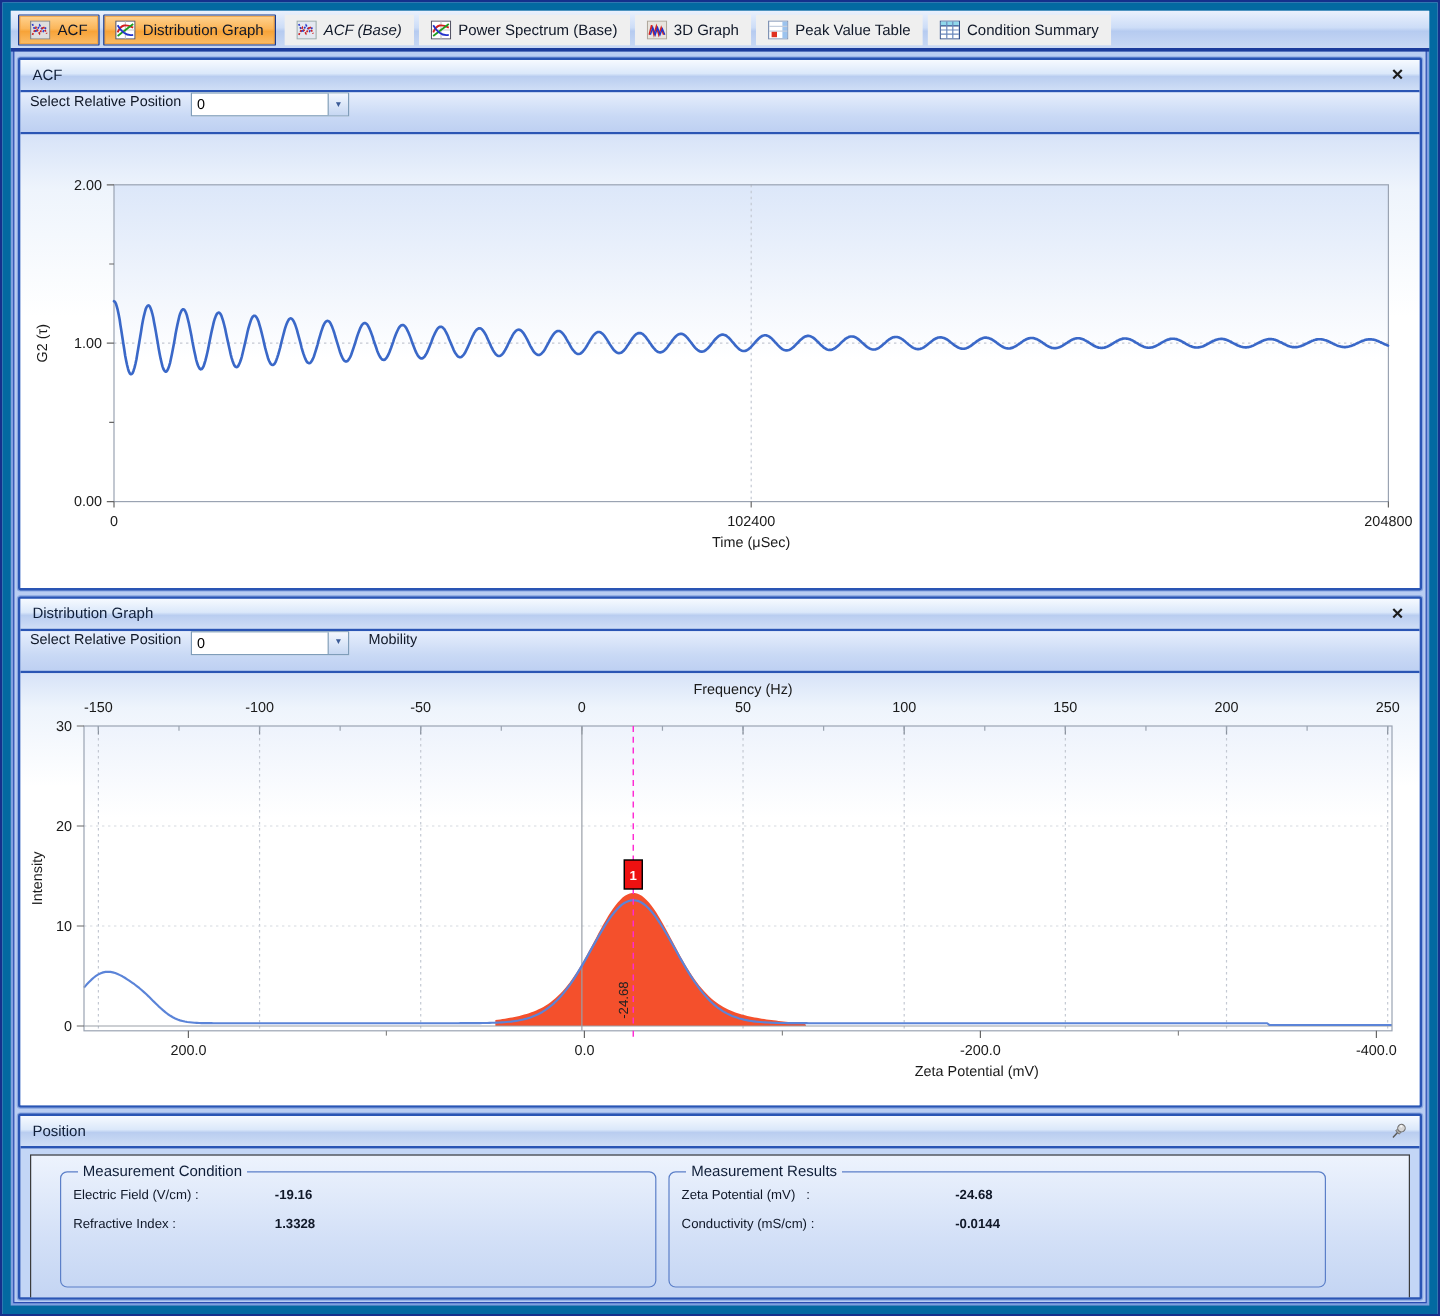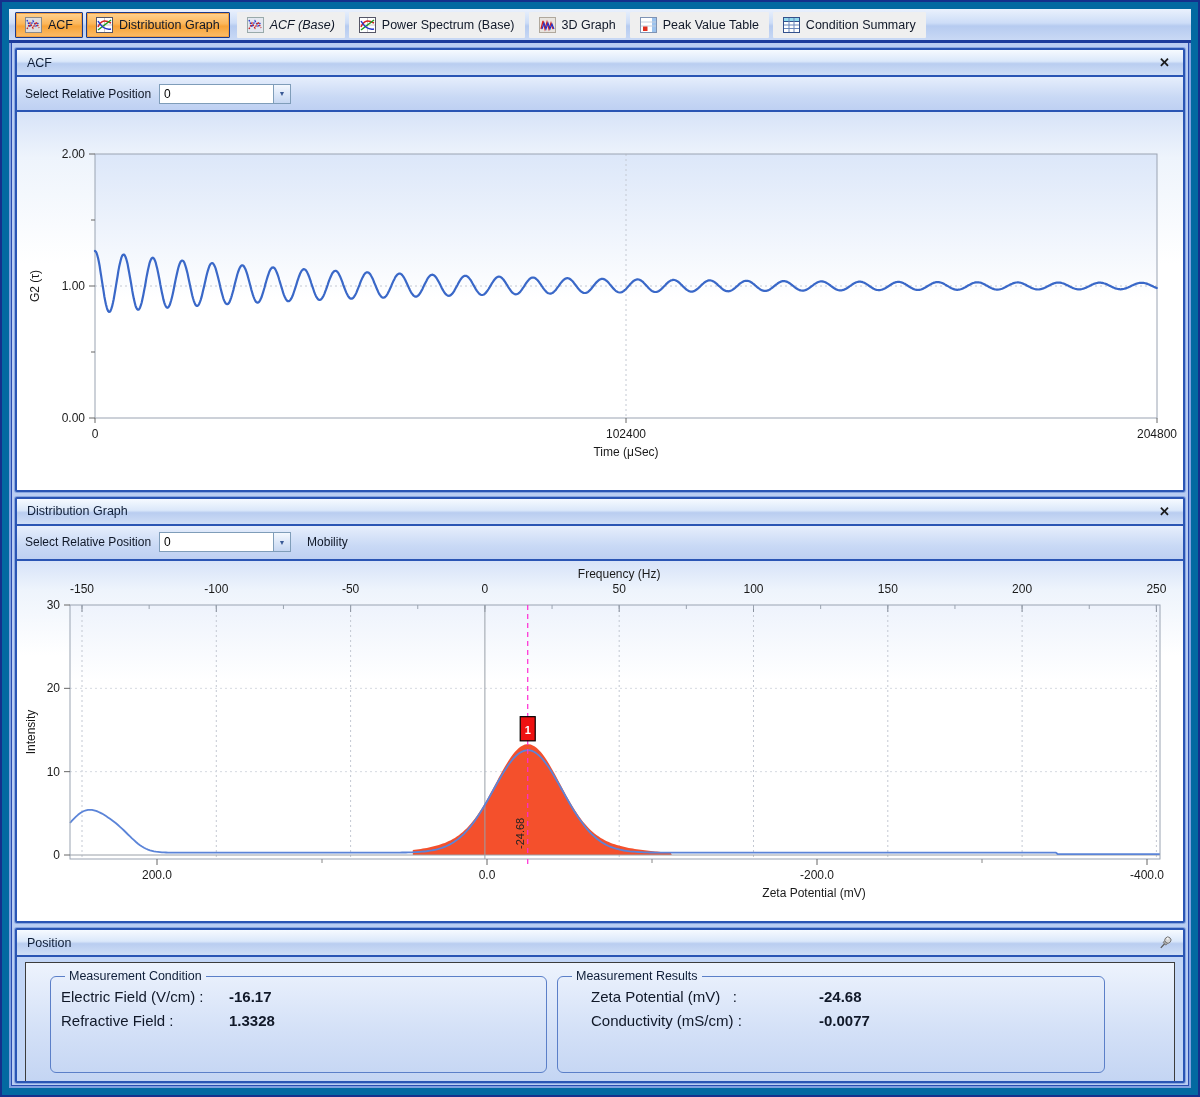--- a/index.html
+++ b/index.html
@@ -17,45 +17,45 @@
           border:1px solid #1a3a8c;box-shadow:inset 0 0 0 1px #f0a040;margin-right:-1px;}
   .tb-btn svg{display:block;}
   
   .content{height:calc(100% - 34px);padding:5px 6px;display:flex;flex-direction:column;gap:5px;}
   .panel{border:2px solid #2a55b4;border-radius:2px;background:#c3d6f6;overflow:hidden;box-shadow:0 0 0 1px #88a6e0;}
   .panel-header{height:27px;display:flex;align-items:center;justify-content:space-between;padding:0 10px;
           font-size:12.5px;color:#0f1e38;
           background:linear-gradient(180deg,#f6faff 0%,#dbe8fa 45%,#b9cdf0 55%,#cfdef6 100%);
           border-bottom:2px solid #2a55b4;}
   .close-x{font-size:13px;font-weight:700;color:#1a1a1a;cursor:default;line-height:1;padding:2px 3px;}
-  .select-row{height:35px;display:flex;align-items:center;gap:8px;padding:0 8px;font-size:12px;color:#101828;
+  .select-row{height:35px;display:flex;gap:8px;padding:0 8px;font-size:12px;color:#101828;
           background:linear-gradient(180deg,#e6eefc 0%,#c9d9f5 60%,#bed0f2 100%);
           border-bottom:2px solid #2a55b4;}
   .combo{width:132px;height:20px;background:#fff;border:1px solid #7f9db9;display:flex;align-items:stretch;}
   .combo-text{flex:1;font-size:12px;padding:2px 4px;color:#000;}
   .combo-btn{width:17px;border-left:1px solid #7f9db9;display:flex;align-items:center;justify-content:center;
           background:linear-gradient(180deg,#f4f8fe 0%,#dce7f8 50%,#c6d7f2 100%);}
   .combo-btn span{font-size:7px;color:#3a5a96;}
   .chart-wrap{background:linear-gradient(180deg,#d7e3f8 0%,#eef4fc 12%,#ffffff 40%);padding:2px;}
   svg text{font-family:"Liberation Sans","DejaVu Sans",sans-serif;}
   
   .results-body{margin:5px 8px;height:155px;border:1px solid #3c3c3c;
           background:linear-gradient(180deg,#edf3fd 0%,#d3e0f7 45%,#b9cdf0 100%);
           display:flex;gap:10px;padding:6px 24px;}
   fieldset{border:1px solid #5b7fc8;border-radius:6px;margin:0;padding:1px 10px 2px;height:104px;}
   legend{font-size:12.5px;color:#0f1e38;padding:0 4px;margin-left:4px;}
   .fs-cond{width:497px;}
   .fs-res{width:548px;}
-  .r-row{display:flex;align-items:center;height:24px;font-size:15px;color:#101828;}
+  .r-row{display:flex;align-items:center;height:24px;font-size:11px;color:#101828;}
   .r-label{white-space:pre;}
   .r-value{font-weight:700;white-space:pre;}
   .fs-cond .r-label{width:168px;}
   .fs-cond .r-value{width:122px;}
   .fs-cond .r-label2{width:158px;}
-  .fs-res .r-label{width:228px;margin-left:23px;}
+  .fs-res .r-label{width:228px;}
   .pin-icon{display:block;}
 </style>
 </head>
 <body>
 
 <div class="window">
 
   <div class="toolbar">
     <button class="tb-btn active">
       <svg width="17" height="16" viewBox="0 0 17 16">
@@ -291,35 +291,35 @@
               <circle cx="8.2" cy="3.9" r="3.1" fill="#d6d6d6" stroke="#707070" stroke-width="0.9"></circle>
               <circle cx="7.1" cy="2.9" r="1" fill="#f4f4f4"></circle>
             </g>
           </svg>
       </div>
       <div class="results-body">
         <fieldset class="fs-cond">
           <legend>Measurement Condition</legend>
           <div class="r-row">
             <span class="r-label">Electric Field (V/cm) :</span>
-            <span class="r-value">-16.17</span>
+            <span class="r-value">-19.16</span>
           </div>
           <div class="r-row">
-            <span class="r-label">Refractive Field :</span>
+            <span class="r-label">Refractive Index :</span>
             <span class="r-value">1.3328</span>
           </div>
         </fieldset>
         <fieldset class="fs-res">
           <legend>Measurement Results</legend>
           <div class="r-row">
             <span class="r-label">Zeta Potential (mV)&nbsp;&nbsp;&nbsp;:</span>
             <span class="r-value">-24.68</span>
           </div>
           <div class="r-row">
             <span class="r-label">Conductivity (mS/cm) :</span>
-            <span class="r-value">-0.0077</span>
+            <span class="r-value">-0.0144</span>
           </div>
         </fieldset>
       </div>
     </div>
 
   </div>
 </div>
 
 </body></html>

